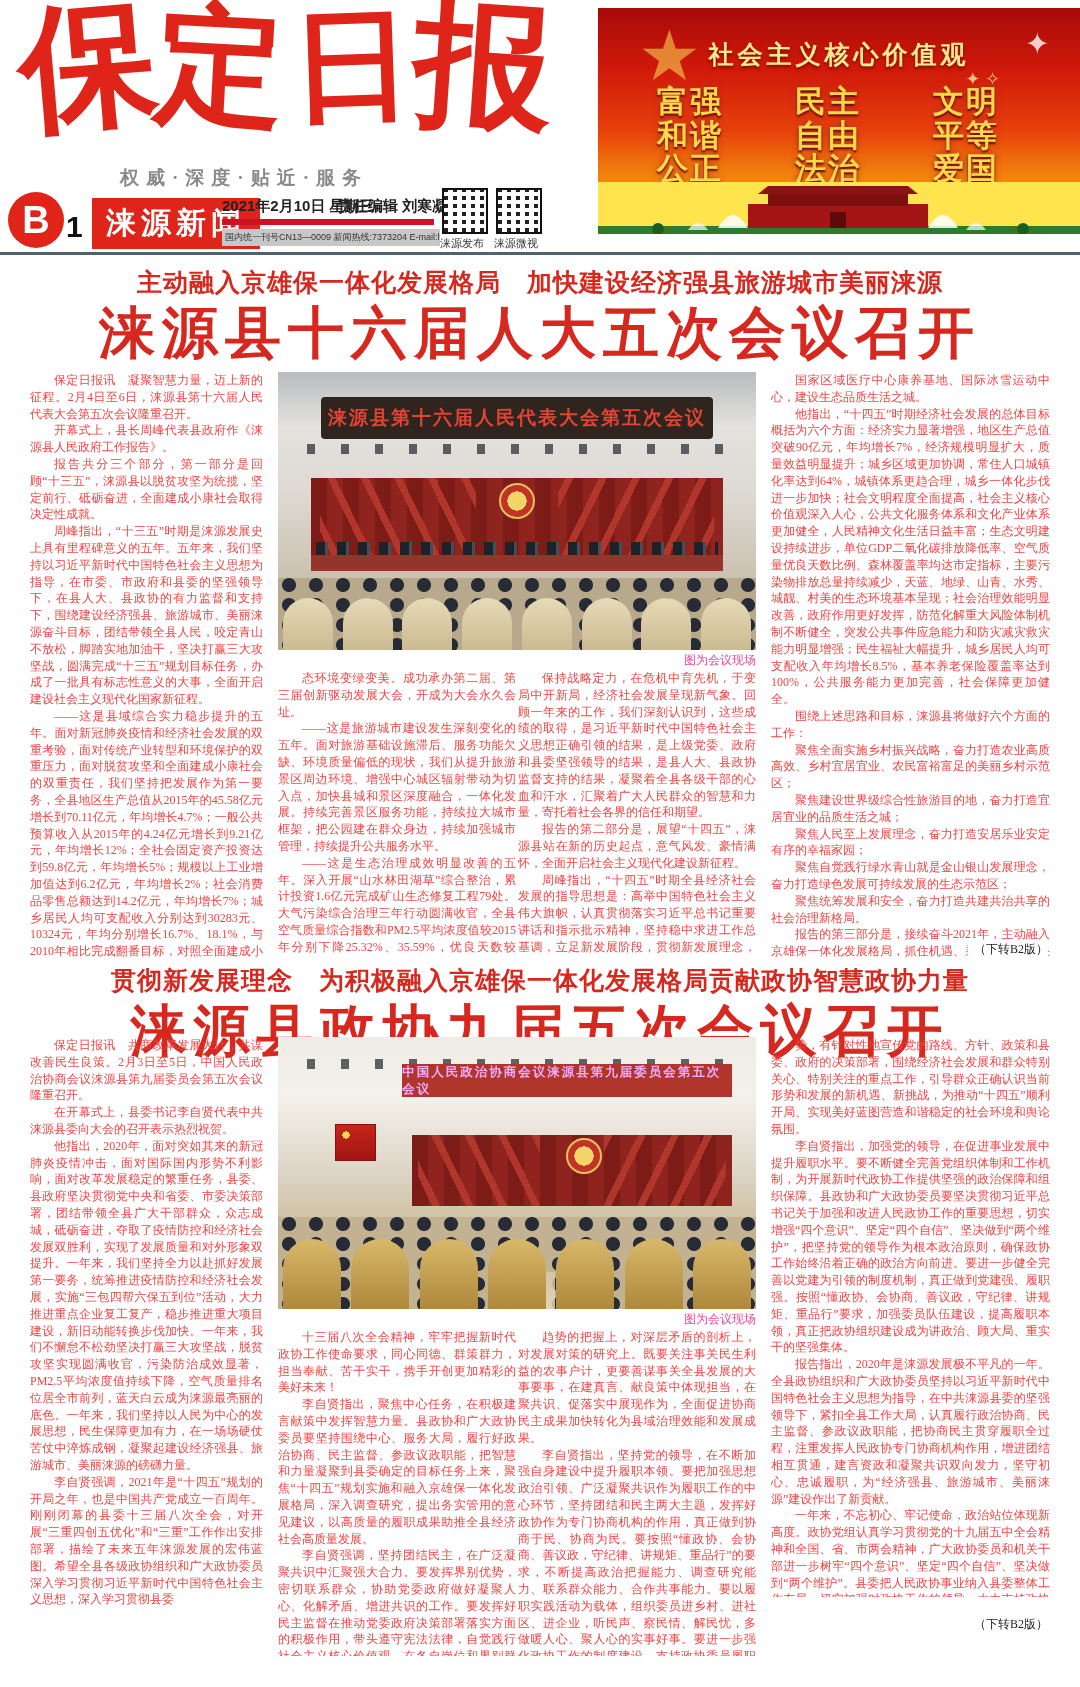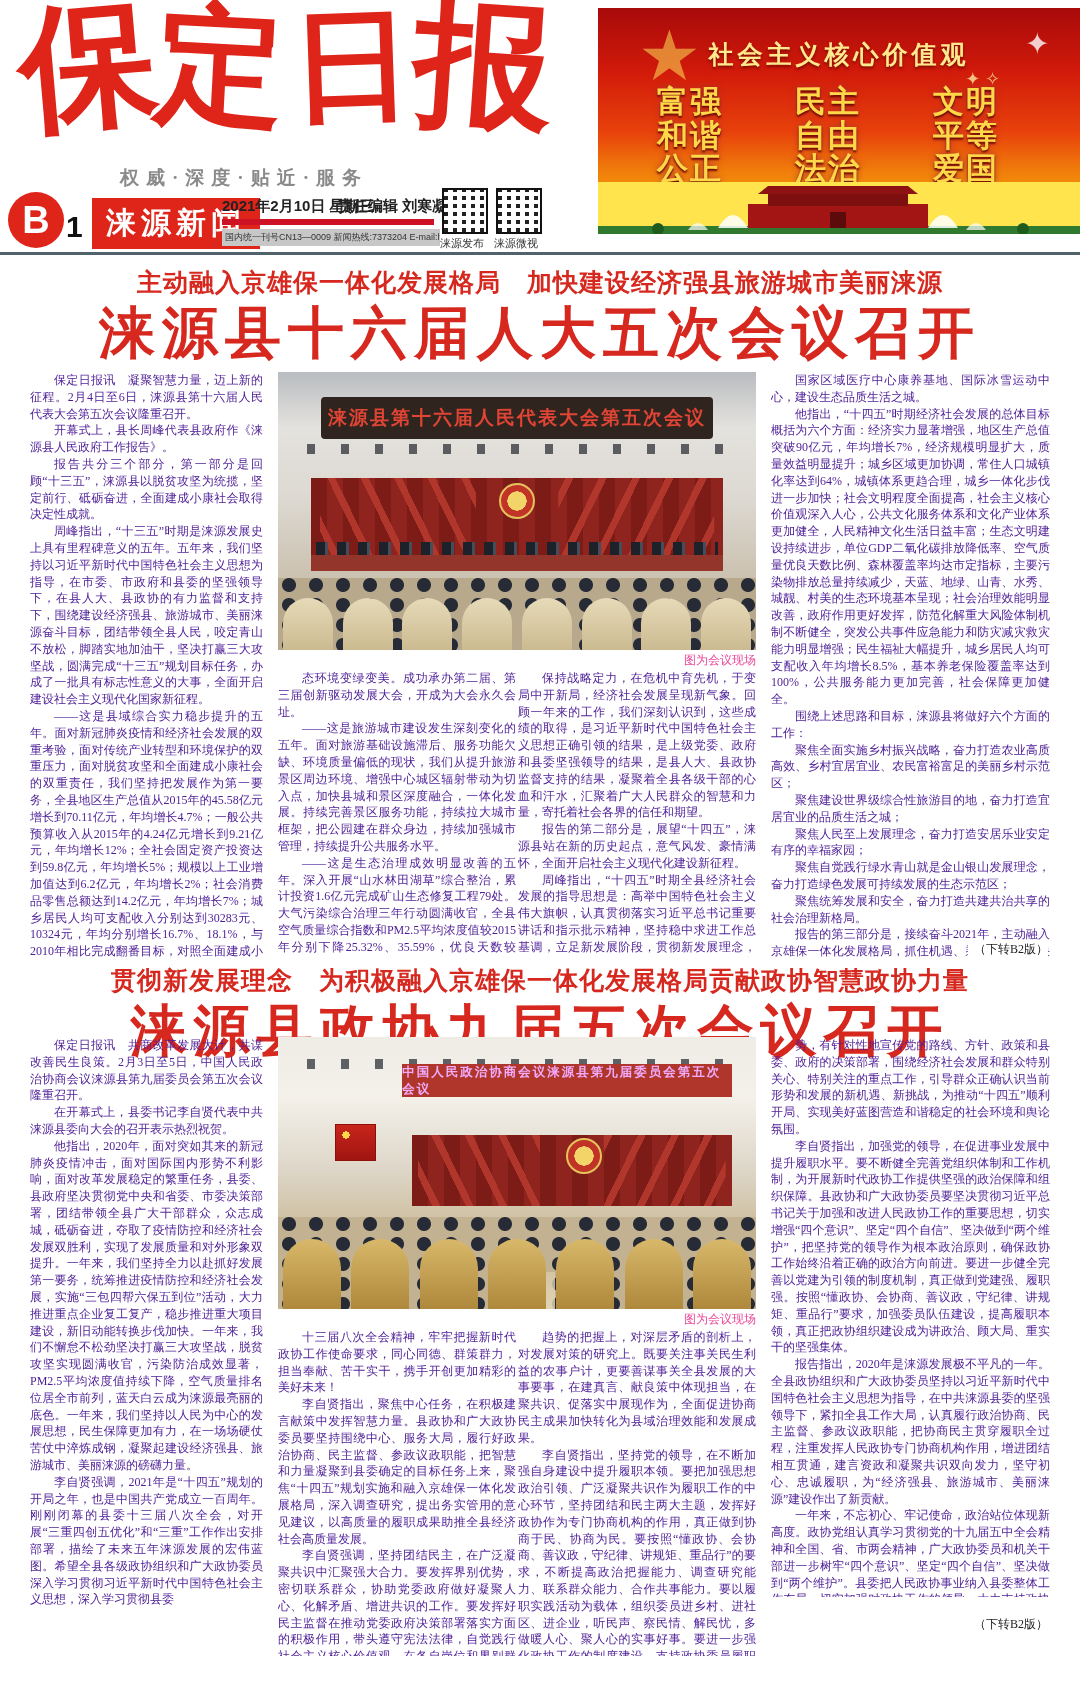--- a/index.html
+++ b/index.html
@@ -55,21 +55,21 @@
   .vb-scene{position:absolute;left:0;bottom:0;width:100%;height:52px;}
   
   .kicker{position:absolute;left:0;width:1080px;text-align:center;color:#d6281e;font-weight:bold;
           font-size:25px;letter-spacing:1px;font-family:"Liberation Sans",sans-serif;}
   .headline{position:absolute;left:0;width:1080px;text-align:center;color:#d6281e;font-weight:900;
             font-size:56px;letter-spacing:7px;font-family:"Liberation Sans",sans-serif;}
   .k1{top:266px;} .h1{top:296px;} .k2{top:964px;} .h2{top:994px;}
   .body-grid{position:absolute;left:30px;width:1020px;display:flex;gap:15px;}
   .bg1{top:372px;height:588px;}
   .bg2{top:1037px;height:642px;}
-  .ncol{overflow:hidden;font-size:12px;line-height:1.40;text-align:justify;color:#4c1d95;position:relative;}
+  .ncol{overflow:hidden;font-size:12px;line-height:1.40;text-align:justify;color:#ef4444;position:relative;}
   .c-narrow{width:233px;flex:none;}
   .c-mid{width:478px;flex:none;position:relative;}
   .c-wide{flex:1;}
   .para{margin:0;text-indent:2em;}
   .twocol{display:flex;gap:2px;}
   .caption{text-align:right;font-size:12px;color:#ec4899;height:20px;line-height:20px;font-family:"Liberation Sans",sans-serif;}
   .continued{position:absolute;right:2px;bottom:2px;font-size:12px;color:#1c1c1c;background:#fff;padding-left:6px;}
   
   .photo{position:relative;width:100%;overflow:hidden;}
   .ph1{height:278px;background:linear-gradient(180deg,#b9bcc0 0%,#e4e2de 20%,#ddd9d2 45%,#cdc4b4 70%,#c3b296 100%);}

